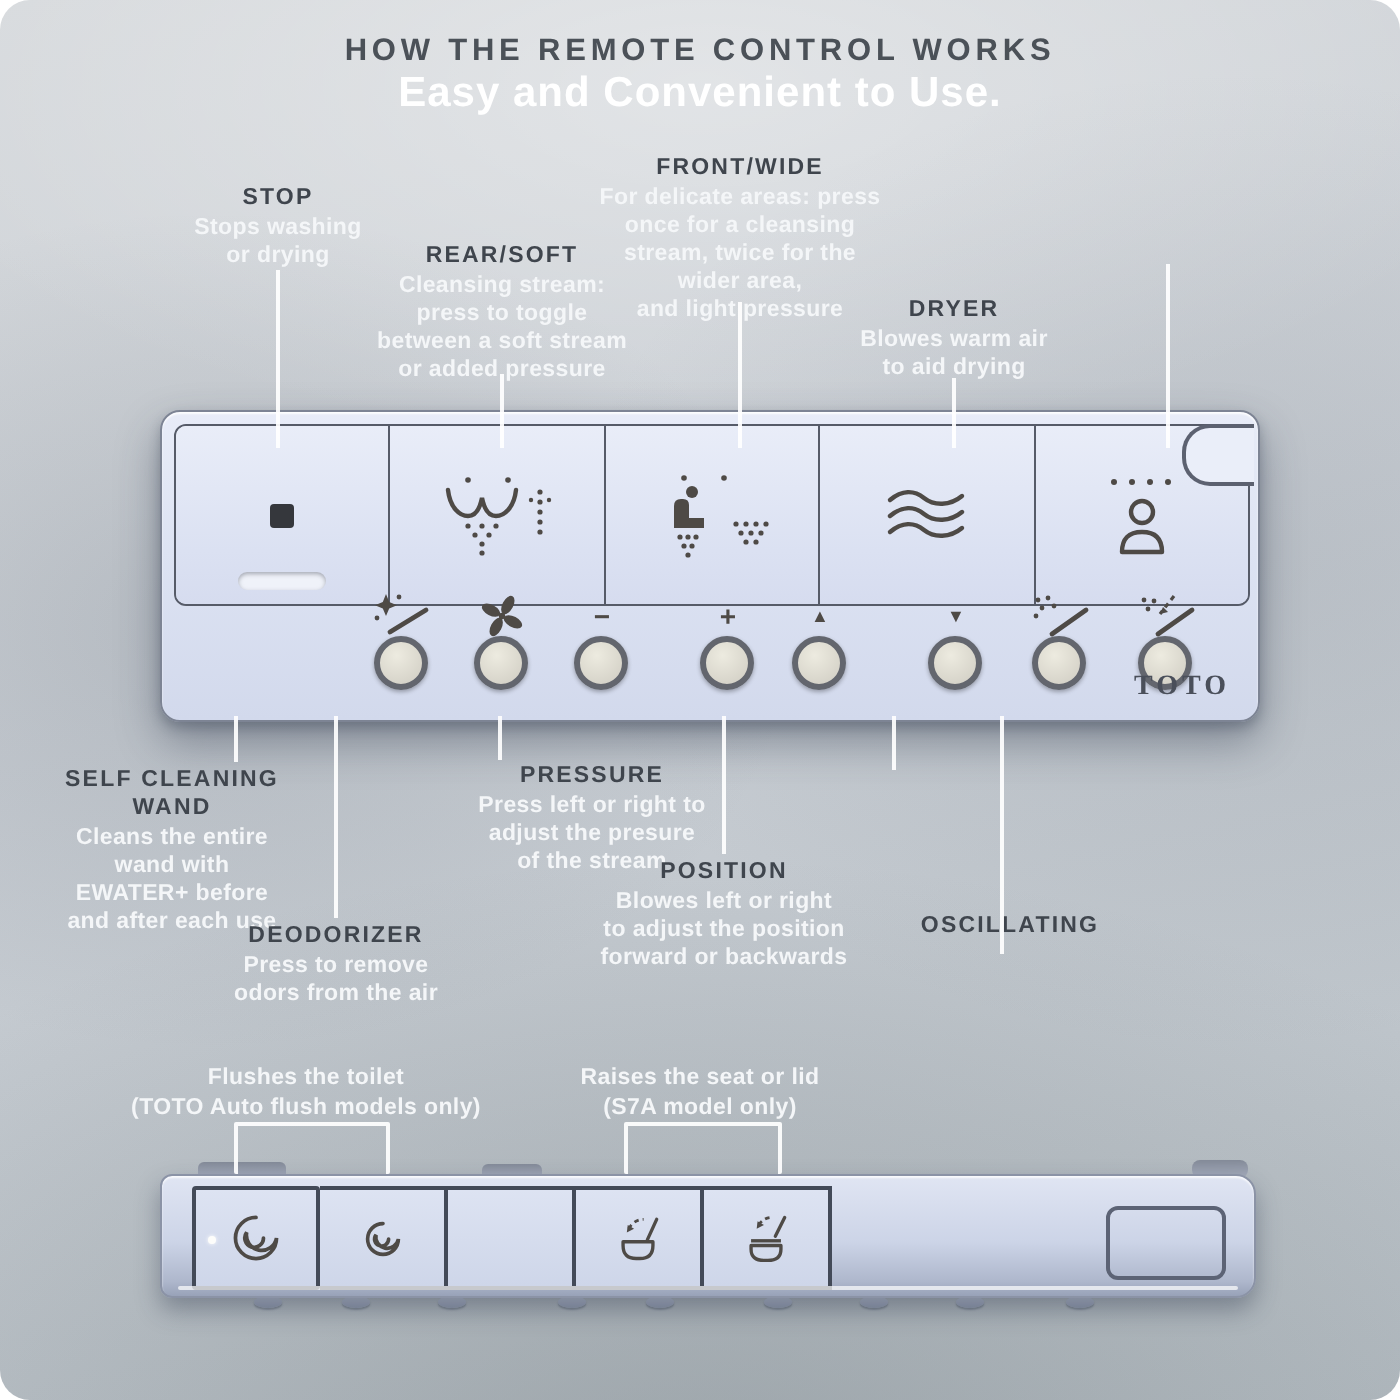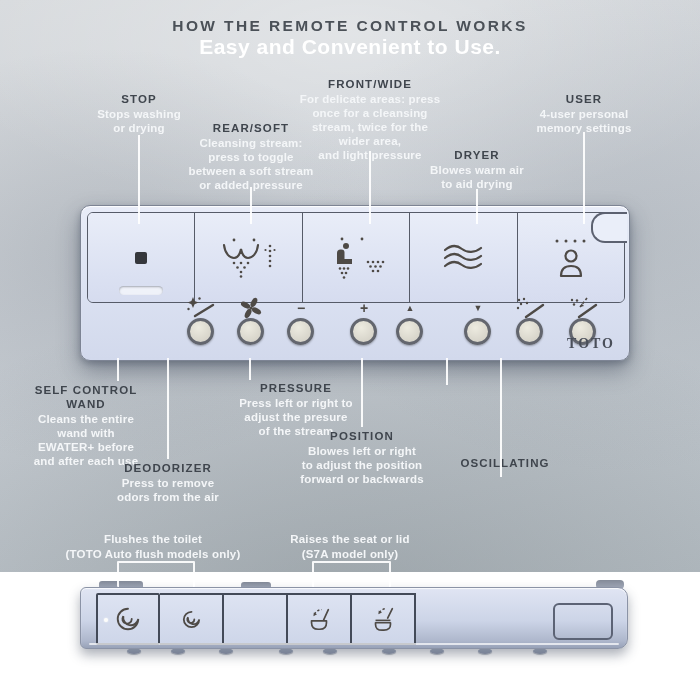--- a/index.html
+++ b/index.html
@@ -1,23 +1,24 @@
 <!DOCTYPE html>
 <html><head>
 <meta charset="utf-8">
 <style>
   html,body{margin:0;padding:0;}
   body{width:700px;height:700px;overflow:hidden;font-family:"Liberation Sans",sans-serif;}
-  .stage{position:relative;width:700px;height:572px;
+  .stage{position:relative;width:700px;height:700px;
     background:
       radial-gradient(ellipse 420px 300px at 15% 45%, rgba(90,100,112,.20), transparent 70%),
       radial-gradient(ellipse 460px 340px at 88% 40%, rgba(100,110,122,.16), transparent 72%),
       radial-gradient(ellipse 700px 420px at 50% 108%, rgba(86,96,100,.30), transparent 78%),
       radial-gradient(ellipse 600px 260px at 50% 6%, rgba(255,255,255,.35), transparent 70%),
       linear-gradient(168deg,#d7dadd 0%,#c9ced4 45%,#b7bfc5 100%);
+    border-radius: 15px;
   }
   
   .title1{position:absolute;left:0;right:0;top:17px;text-align:center;
     font-size:15.5px;font-weight:bold;letter-spacing:2.4px;color:#4b5158;}
   .title2{position:absolute;left:0;right:0;top:35px;text-align:center;
     font-size:21px;font-weight:bold;letter-spacing:.5px;color:#ffffff;}
   
   .lbl{position:absolute;transform:translateX(-50%);text-align:center;z-index:4;}
   .lbl .h{font-size:11.5px;font-weight:bold;letter-spacing:1.1px;color:#3f454d;
     white-space:pre-line;line-height:1.22;}
@@ -105,25 +106,20 @@
 once for a cleansing
 stream, twice for the
 wider area,
 and light pressure</div>
   </div>
   <div class="lbl" style="left:477px;top:148px;">
     <div class="h">DRYER</div>
     <div class="d">Blowes warm air
 to aid drying</div>
   </div>
-  <div class="lbl" style="left:584px;top:92px;">
-    <div class="h">USER</div>
-    <div class="d">4-user personal
-memory settings</div>
-  </div>
 
   <div class="vline" style="left:138px;top:135px;height:89px;"></div>
   <div class="vline" style="left:250px;top:187px;height:37px;"></div>
   <div class="vline" style="left:369px;top:151px;height:73px;"></div>
   <div class="vline" style="left:476px;top:189px;height:35px;"></div>
   <div class="vline" style="left:583px;top:132px;height:92px;"></div>
 
   <div class="remote">
     <div class="bigrow">
 
@@ -273,21 +269,21 @@
   </div>
 
   <div class="vline" style="left:117px;top:358px;height:23px;"></div>
   <div class="vline" style="left:167px;top:358px;height:101px;"></div>
   <div class="vline" style="left:249px;top:358px;height:22px;"></div>
   <div class="vline" style="left:361px;top:358px;height:69px;"></div>
   <div class="vline" style="left:446px;top:358px;height:27px;"></div>
   <div class="vline" style="left:500px;top:358px;height:119px;"></div>
 
   <div class="lbl" style="left:86px;top:383px;">
-    <div class="h">SELF CONTROL
+    <div class="h">SELF CLEANING
 WAND</div>
     <div class="d">Cleans the entire
 wand with
 EWATER+ before
 and after each use</div>
   </div>
   <div class="lbl" style="left:250px;top:381px;margin-left:46px;">
     <div class="h">PRESSURE</div>
     <div class="d">Press left or right to
 adjust the presure

